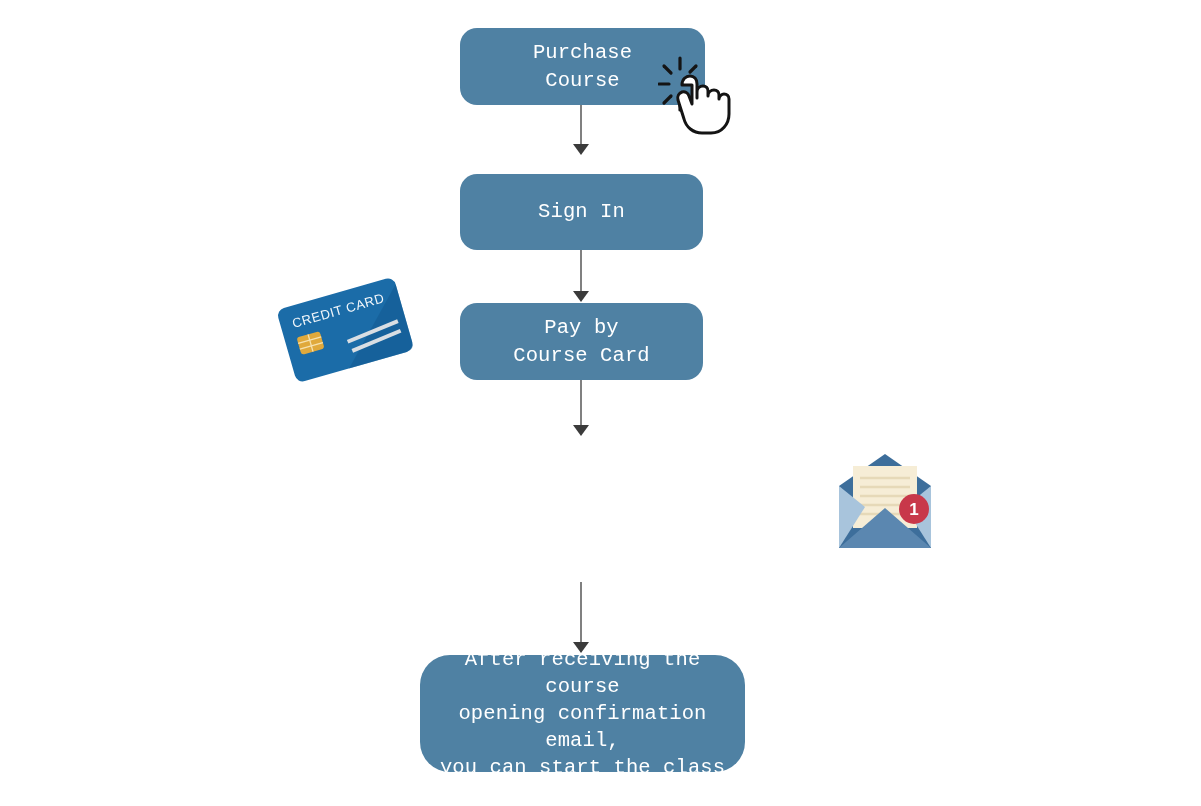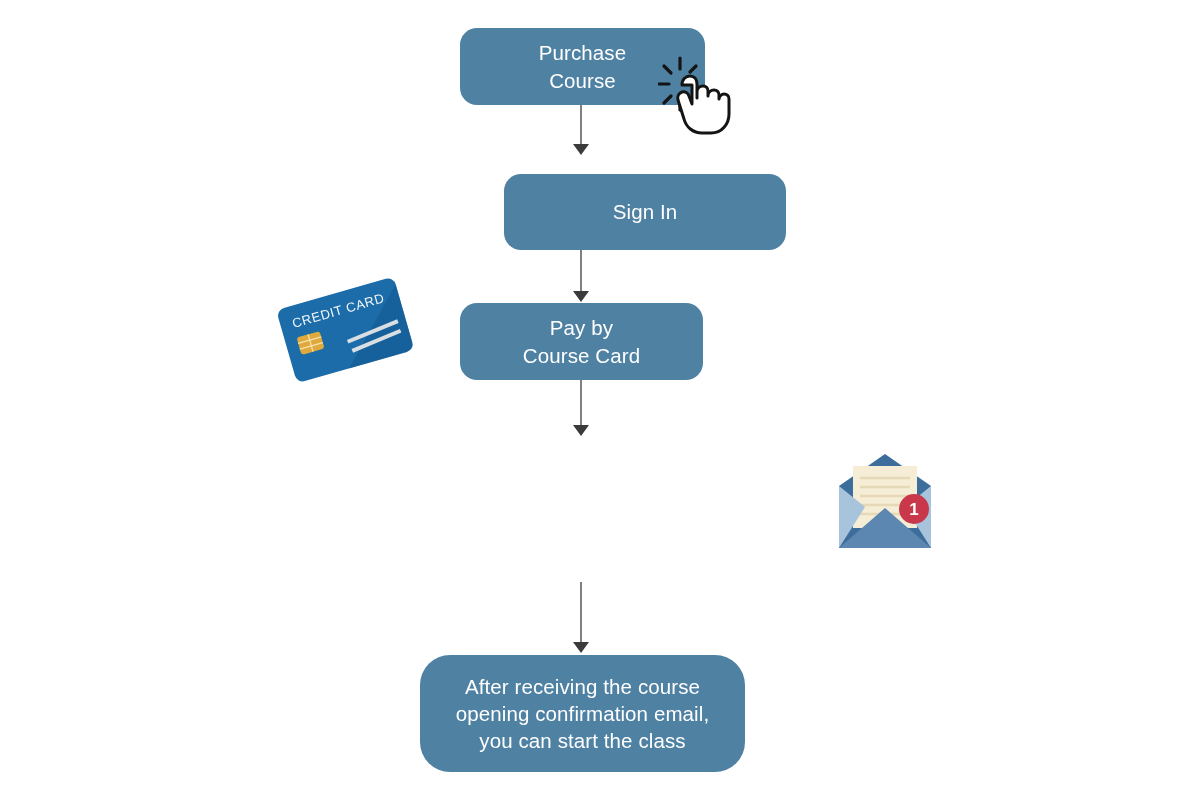--- a/index.html
+++ b/index.html
@@ -27,24 +27,25 @@
     display: flex;
     align-items: center;
     justify-content: center;
     text-align: center;
     line-height: 1.32;
     box-sizing: border-box;
     padding: 4px 6px;
     white-space: pre-line;
     font-weight: 400;
     letter-spacing: 0.1px;
+    font-family: Liberation Mono, monospace;
   }
 
   #box-purchase { left: 460px; top: 28px;  width: 245px; height: 77px;  font-size: 20.5px; border-radius: 17px; }
-  #box-signin   { left: 460px; top: 174px; width: 282px; height: 76px;  font-size: 20.5px; border-radius: 17px; margin-left: 44px; }
+  #box-signin   { left: 460px; top: 174px; width: 243px; height: 76px;  font-size: 20.5px; border-radius: 17px; }
   #box-pay      { left: 460px; top: 303px; width: 243px; height: 77px;  font-size: 20.5px; border-radius: 17px; }
   #box-verify   { left: 362px; top: 437px; width: 440px; height: 145px; font-size: 21px;   border-radius: 22px; }
   #box-after    { left: 420px; top: 655px; width: 325px; height: 117px; font-size: 20.5px; border-radius: 30px; }
 
   
   .connector {
     position: absolute;
     width: 24px;
   }
   .connector .stem {

